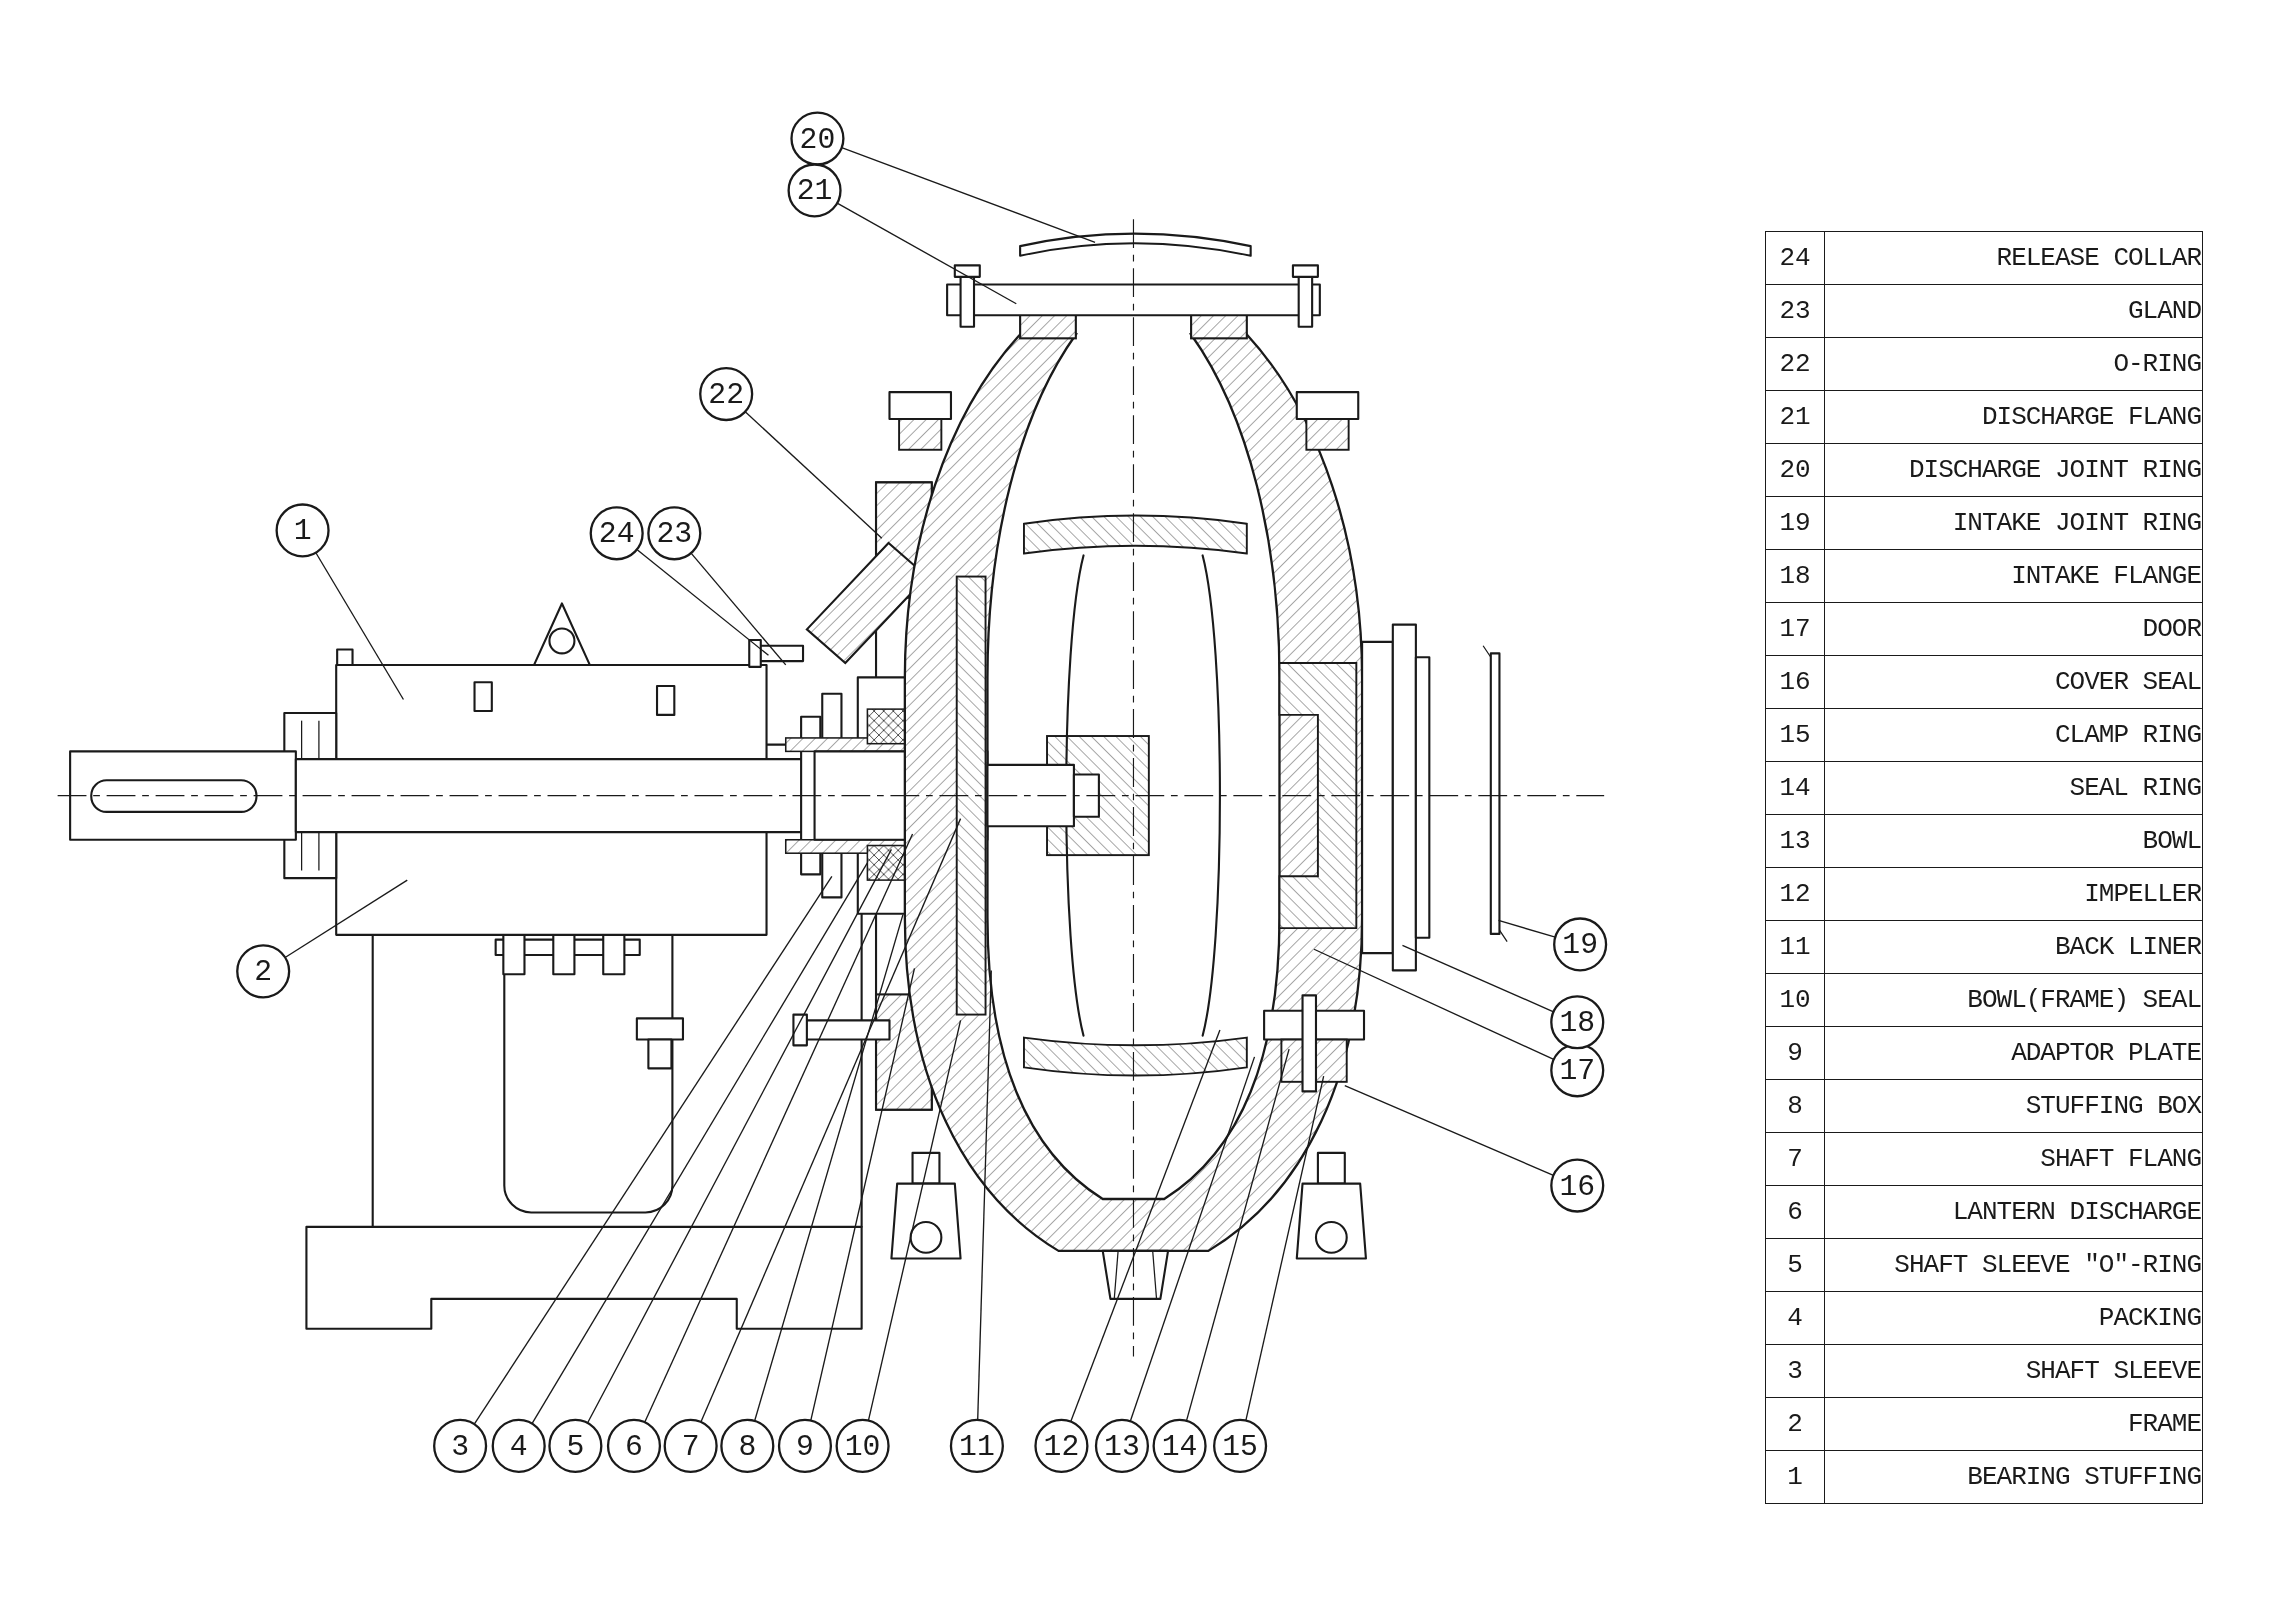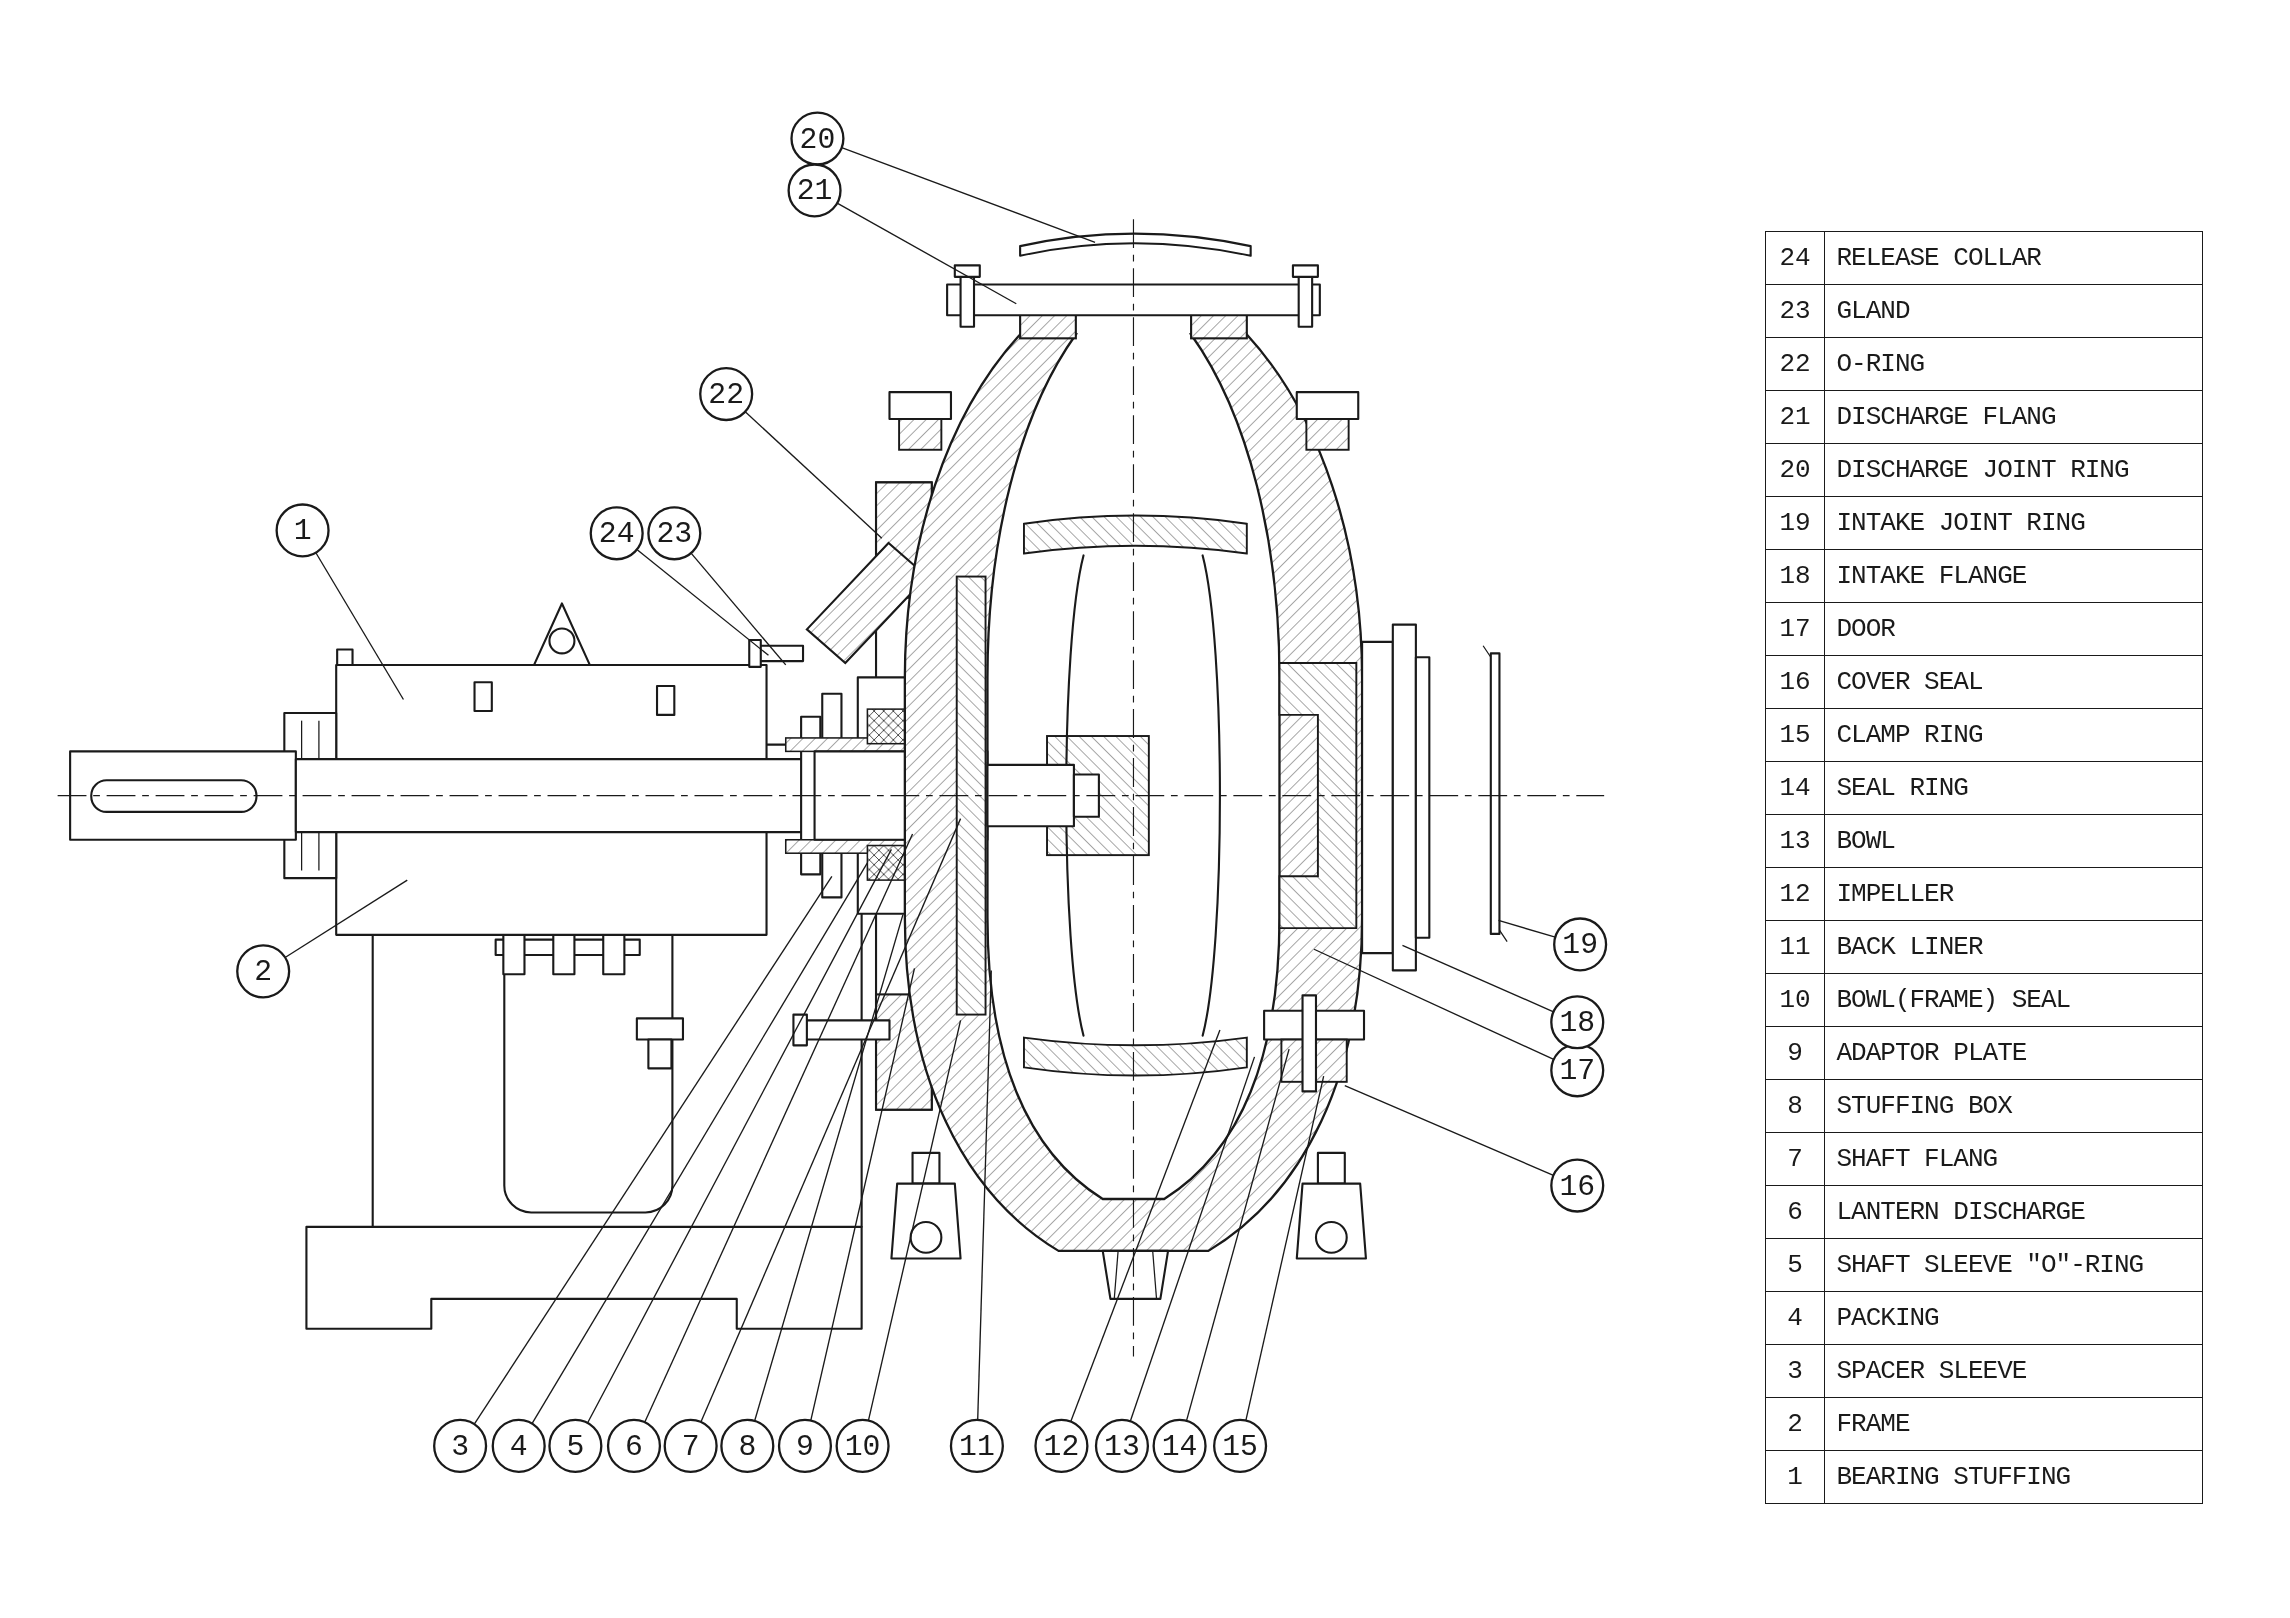--- a/index.html
+++ b/index.html
@@ -6,21 +6,21 @@
   body{width:2290px;height:1619px;position:relative;font-family:"Liberation Mono","DejaVu Sans Mono",monospace;color:#1a1a1a;}
   #drawing{position:absolute;left:0;top:0;}
   .s{fill:#fff;stroke:#1a1a1a;stroke-width:2.2;stroke-linejoin:round;}
   .ln{fill:none;stroke:#1a1a1a;stroke-width:2.2;stroke-linejoin:round;stroke-linecap:round;}
   .thin{fill:none;stroke:#1a1a1a;stroke-width:1.3;}
   .cl{fill:none;stroke:#1a1a1a;stroke-width:1.2;stroke-dasharray:30 7 7 7;}
   .balloon{fill:#fff;stroke:#1a1a1a;stroke-width:2.4;}
   .leader{stroke:#1a1a1a;stroke-width:1.4;fill:none;}
   .balloon-label{font-family:"Liberation Mono","DejaVu Sans Mono",monospace;font-size:31px;text-anchor:middle;dominant-baseline:central;fill:#1a1a1a;}
   table.parts-table{position:absolute;left:1765px;top:231px;width:438px;border-collapse:collapse;table-layout:fixed;}
-  table.parts-table td{border:1.9px solid #1a1a1a;height:50px;font-size:26px;white-space:nowrap;overflow:hidden;}
+  table.parts-table td{border:1.9px solid #1a1a1a;height:50px;font-size:26px;white-space:nowrap;overflow:hidden;text-align:right;}
   table.parts-table td.num{width:56px;text-align:center;}
   table.parts-table td.name{padding-left:11.5px;letter-spacing:-1px;}
 </style>
 </head>
 <body>
 
 <svg id="drawing" width="2290" height="1619" viewBox="0 0 2384 1685" xmlns="http://www.w3.org/2000/svg">
   <defs>
     <pattern id="h1" patternUnits="userSpaceOnUse" width="9" height="9" patternTransform="rotate(45)">
       <rect width="9" height="9" fill="#fff"></rect>
@@ -326,21 +326,21 @@
       <tr>
         <td class="num">5</td>
         <td class="name">SHAFT SLEEVE ″O″-RING</td>
       </tr>
       <tr>
         <td class="num">4</td>
         <td class="name">PACKING</td>
       </tr>
       <tr>
         <td class="num">3</td>
-        <td class="name">SPACER SLEEVE</td>
+        <td class="name">SHAFT SLEEVE</td>
       </tr>
       <tr>
         <td class="num">2</td>
         <td class="name">FRAME</td>
       </tr>
       <tr>
         <td class="num">1</td>
         <td class="name">BEARING STUFFING</td>
       </tr>
     </tbody>

